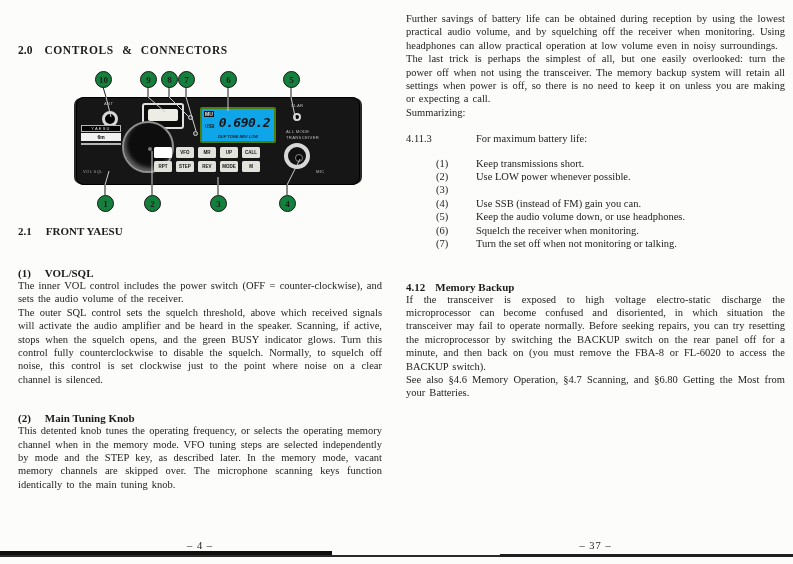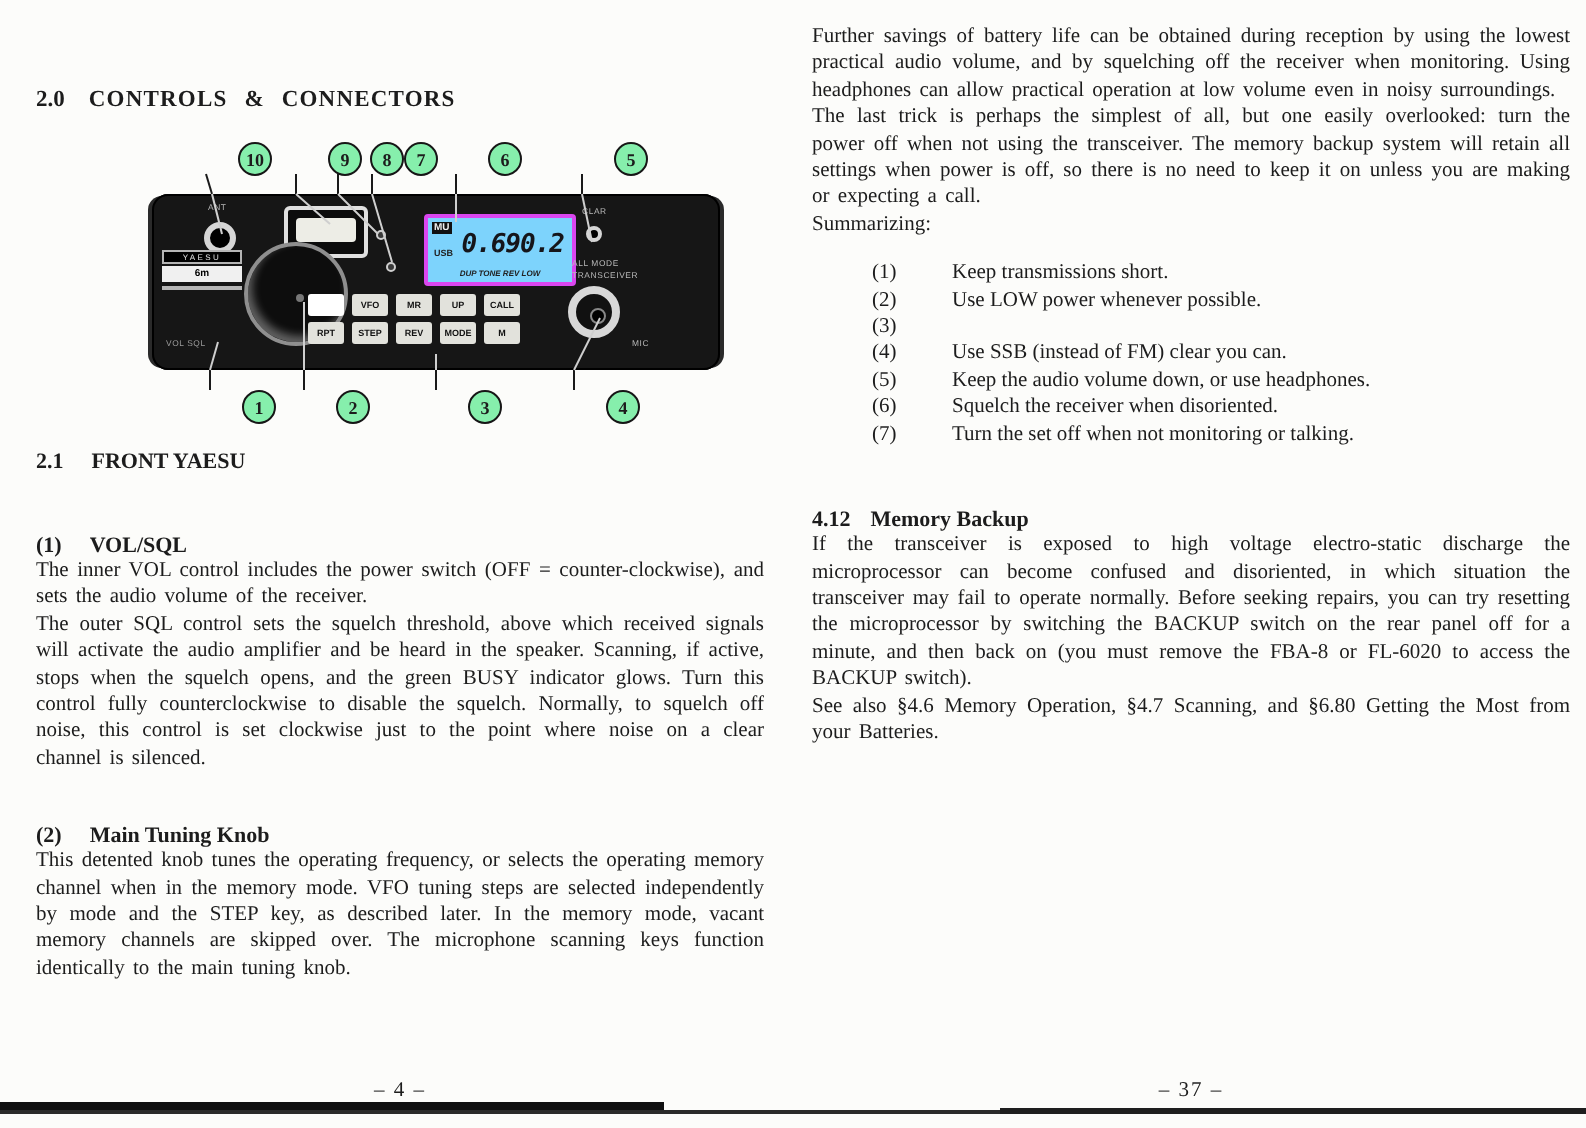--- a/index.html
+++ b/index.html
@@ -35,43 +35,43 @@
 
   .pagenum { position:absolute; bottom:6px; left:0; width:100%; text-align:center;
              font-size:10.5px; letter-spacing:1px; }
 
   
   .diagram { position:relative; height:150px; margin-top:11px; }
   .leads { position:absolute; left:0; top:0; pointer-events:none; }
 
   .callout {
     position:absolute; width:15px; height:15px; border:1.4px solid #161616; border-radius:50%;
-    background:#86efac; display:flex; align-items:center; justify-content:center;
-    font-size:9px; font-weight:bold; font-family:"Liberation Serif",serif;margin-left:24px;
+    background:#15803d; display:flex; align-items:center; justify-content:center;
+    font-size:9px; font-weight:bold; font-family:"Liberation Serif",serif;
   }
 
   .radio-body {
     position:absolute; left:58px; top:30px; width:284px; height:88px;
     background:#161616; border-radius:8px;
     box-shadow: inset 0 0 0 1px #000, -3px 0 0 -1px #2a2a2a, 3px 0 0 -1px #2a2a2a;
   }
   .radio-body * { position:absolute; box-sizing:border-box; }
 
   .lbl { color:#b9b9b9; font-family:"Liberation Sans",sans-serif; font-size:4.2px; letter-spacing:.3px; }
 
   .ant-knob { left:26px; top:14px; width:16px; height:16px; border:3px solid #d6d6d6;
               border-radius:50%; background:#000; }
   .meter { left:66px; top:6px; width:42px; height:26px; background:#0c0c0c;
            border:2px solid #e0e0e0; border-radius:3px; }
   .meter-face { left:4px; top:4px; width:30px; height:12px; background:#edede6; border-radius:2px; }
   .mini-dot { width:5px; height:5px; border:1px solid #cfcfcf; border-radius:50%; background:#3a3a3a; }
   .dot-a { left:112px; top:18px; } .dot-b { left:117px; top:34px; }
 
-  .lcd { left:136px; top:10px; width:76px; height:36px; background:#7dd3fc;
-         border:2px solid #d946ef; border-radius:2px; }
+  .lcd { left:124px; top:10px; width:76px; height:36px; background:#0ea5e9;
+         border:2px solid #4d7c0f; border-radius:2px; }
   .lcd-mu { left:2px; top:2px; background:#111; color:#eee; font-size:5px; padding:0 1px;
             font-family:"Liberation Sans",sans-serif; font-weight:bold; }
   .lcd-mode { left:3px; top:15px; font-size:4.5px; font-weight:bold; color:#222;
               font-family:"Liberation Sans",sans-serif; }
   .lcd-freq { right:4px; top:6px; font:italic bold 13px "DejaVu Sans Mono",monospace;
               color:#15151a; letter-spacing:-.5px; }
   .lcd-ind { left:0; right:0; bottom:2px; text-align:center; font-size:4px; font-weight:bold;
              font-style:italic; color:#222; font-family:"Liberation Sans",sans-serif; }
 
   .tuning-knob { left:46px; top:24px; width:52px; height:52px; border-radius:50%;
@@ -240,44 +240,48 @@
   <div class="pagenum">– 4 –</div>
 </div>
 
 <div class="col col-right">
 
   <p class="body mt3">Further savings of battery life can be obtained during reception by using the lowest practical audio volume, and by squelching off the receiver when monitoring.  Using headphones can allow practical operation at low volume even in noisy surroundings.</p>
   <p class="body mt19">The last trick is perhaps the simplest of all, but one easily overlooked:  turn the power off when not using the transceiver. The memory backup system will retain all settings when power is off, so there is no need to keep it on unless you are making or expecting a call.</p>
 
   <p class="plain mt29">Summarizing:</p>
 
+  <div class="h-split mt13">
+    <span class="hs-num">4.11.3</span>
+    <span>For maximum battery life:</span>
+  </div>
 
   <div class="tips mt11">
     <div class="tip">
       <span class="tip-num">(1)</span>
       <span>Keep transmissions short.</span>
     </div>
     <div class="tip">
       <span class="tip-num">(2)</span>
       <span>Use LOW power whenever possible.</span>
     </div>
     <div class="tip">
       <span class="tip-num">(3)</span>
     </div>
     <div class="tip">
       <span class="tip-num">(4)</span>
-      <span>Use SSB (instead of FM) clear you can.</span>
+      <span>Use SSB (instead of FM) gain you can.</span>
     </div>
     <div class="tip">
       <span class="tip-num">(5)</span>
       <span>Keep the audio volume down, or use headphones.</span>
     </div>
     <div class="tip">
       <span class="tip-num">(6)</span>
-      <span>Squelch the receiver when disoriented.</span>
+      <span>Squelch the receiver when monitoring.</span>
     </div>
     <div class="tip">
       <span class="tip-num">(7)</span>
       <span>Turn the set off when not monitoring or talking.</span>
     </div>
   </div>
 
   <h3 class="h-sub mt30">
     <span class="h-num" style="margin-right:10px">4.12</span>
     <span>Memory Backup</span>

